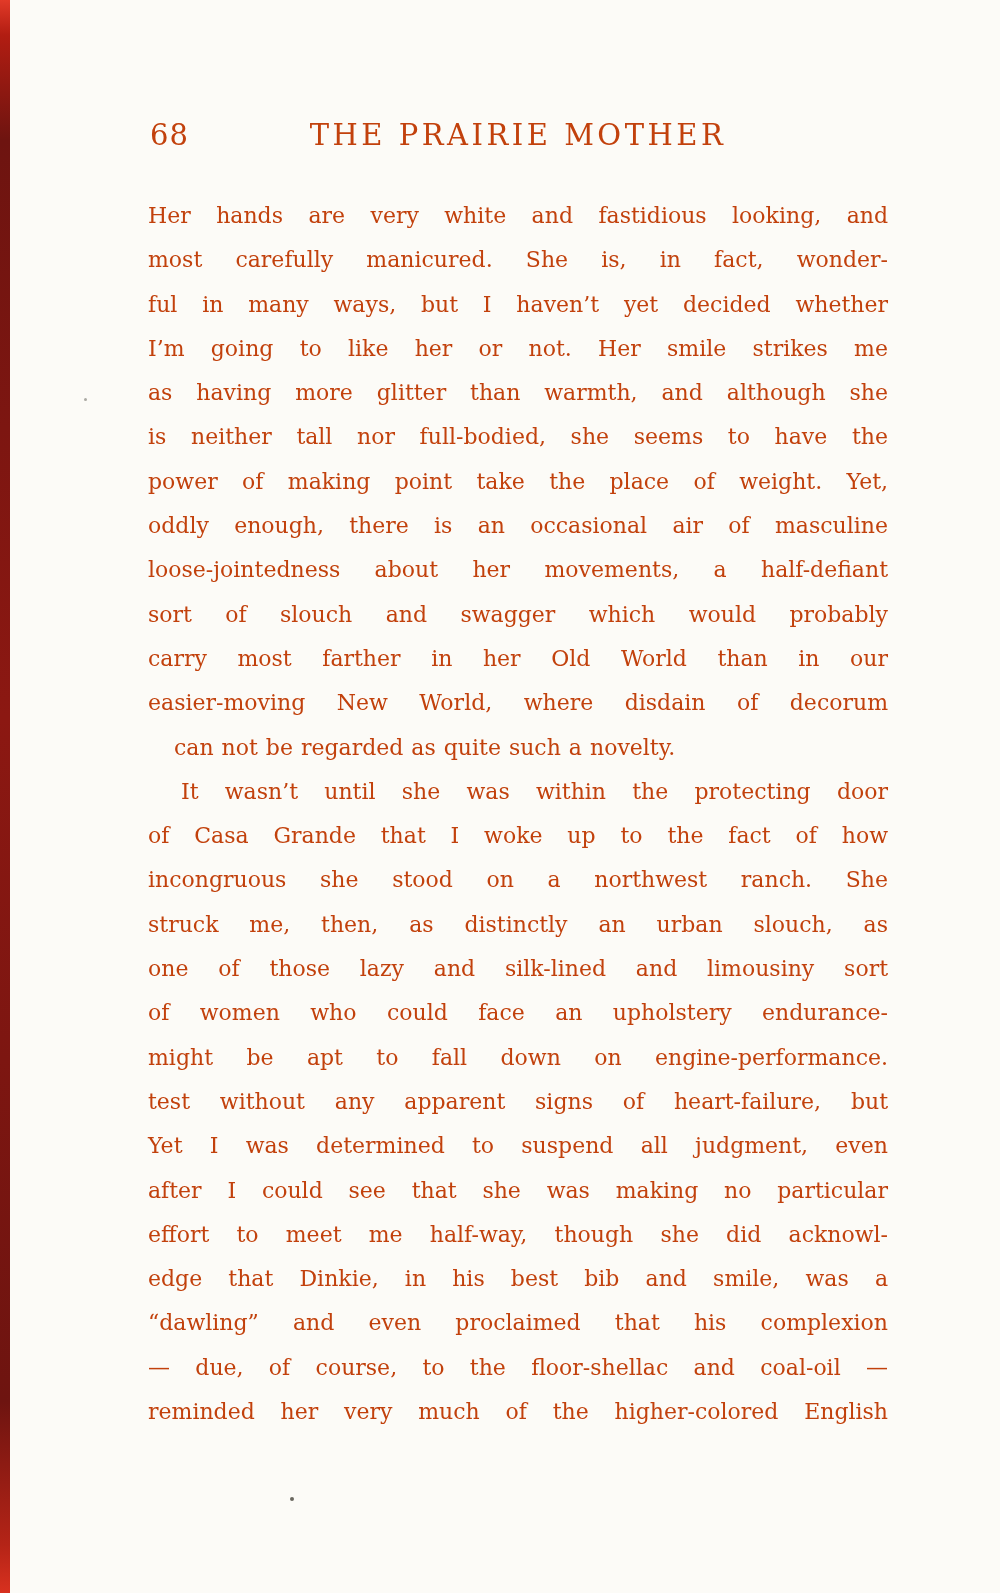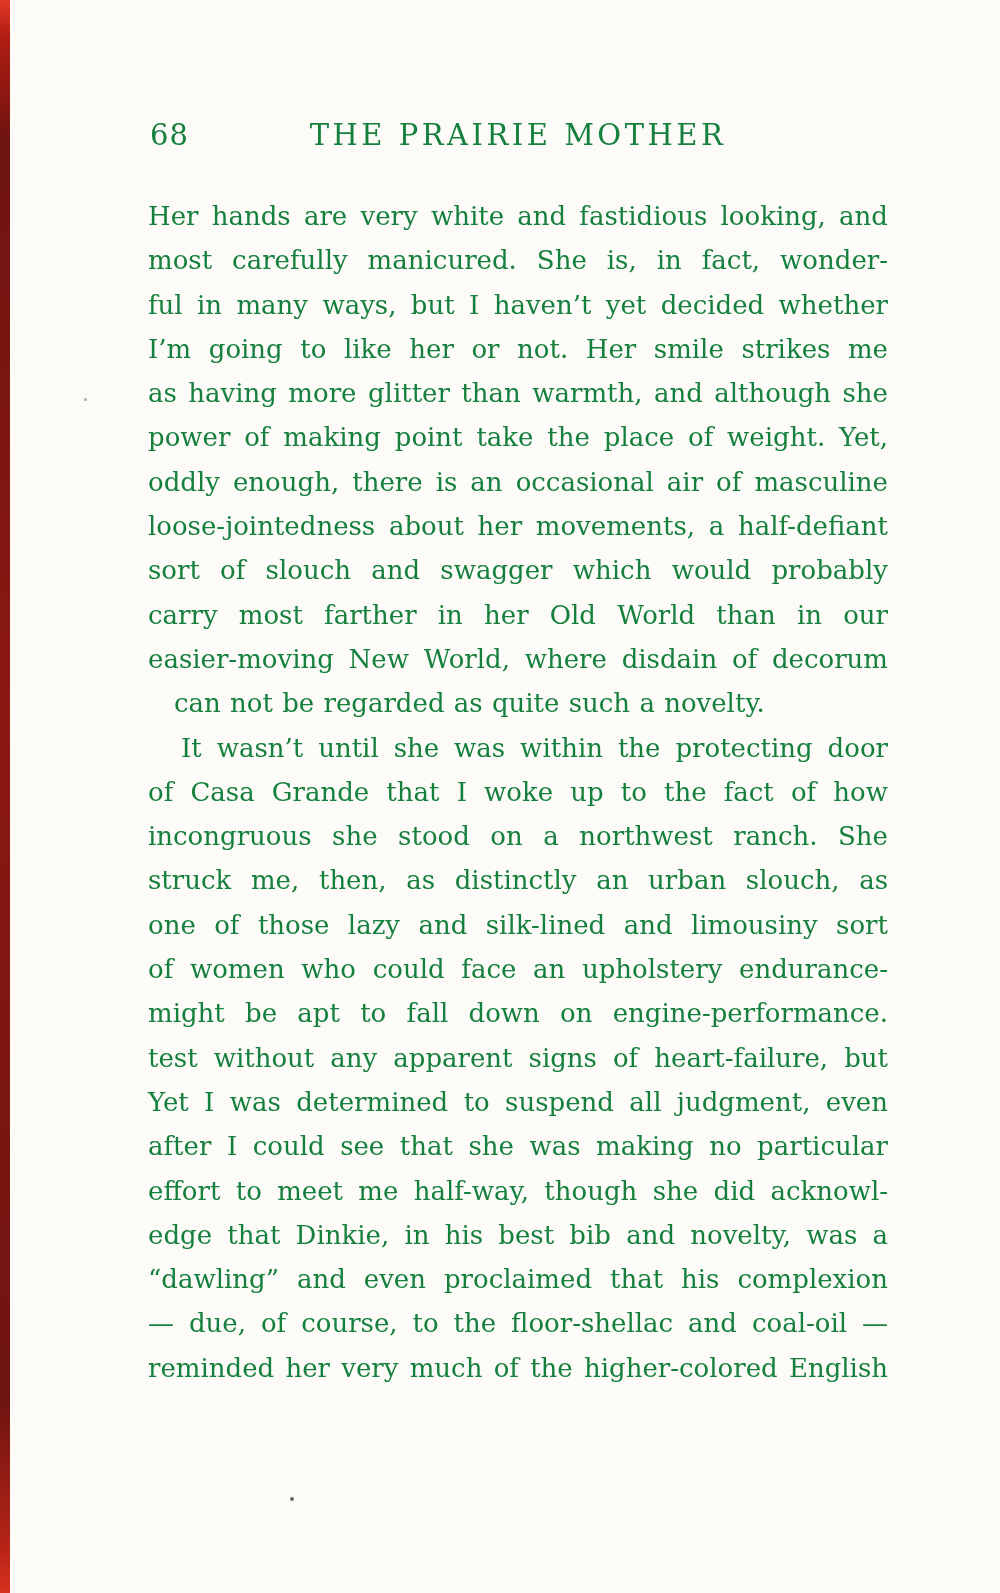--- a/index.html
+++ b/index.html
@@ -9,21 +9,21 @@
     height: 1593px;
     overflow: hidden;
     background: #f4f3ef;
   }
   .page {
     position: relative;
     width: 1000px;
     height: 1593px;
     background: #fcfbf7;
     font-family: "DejaVu Serif", "Liberation Serif", serif;
-    color: #15803d;
+    color: #c2410c;
   }
   .edge-strip {
     position: absolute;
     left: 0;
     top: 0;
     width: 10px;
     height: 100%;
     background: linear-gradient(180deg,
       #e23a28 0px, #b21d12 35px,
       #6e1410 140px, #8c1812 45%,
@@ -50,21 +50,21 @@
     position: absolute;
     left: 50%;
     top: 0;
     transform: translateX(-50%);
     letter-spacing: 3.5px;
     white-space: nowrap;
     text-align: right;
   }
   .text-block {
     margin-top: 34px;
-    font-size: 26px;
+    font-size: 22px;
     line-height: 44.3px;
     word-spacing: 1px;
   }
   .line {
     text-align: justify;
     text-align-last: justify;
     white-space: normal;
   }
   .line.ragged {
     text-align-last: left;
@@ -93,41 +93,42 @@
       <span class="running-title">THE PRAIRIE MOTHER</span>
     </header>
 
     <main class="text-block">
         <div class="paragraph">
           <div class="line">Her hands are very white and fastidious looking, and</div>
           <div class="line">most carefully manicured.  She is, in fact, wonder-</div>
           <div class="line">ful in many ways, but I haven’t yet decided whether</div>
           <div class="line">I’m going to like her or not.  Her smile strikes me</div>
           <div class="line">as having more glitter than warmth, and although she</div>
+          <div class="line">is neither tall nor full-bodied, she seems to have the</div>
           <div class="line">power of making point take the place of weight.  Yet,</div>
           <div class="line">oddly enough, there is an occasional air of masculine</div>
           <div class="line">loose-jointedness about her movements, a half-defiant</div>
           <div class="line">sort of slouch and swagger which would probably</div>
           <div class="line">carry most farther in her Old World than in our</div>
           <div class="line">easier-moving New World, where disdain of decorum</div>
           <div class="line ragged">can not be regarded as quite such a novelty.</div>
         </div>
         <div class="paragraph indented">
           <div class="line">It wasn’t until she was within the protecting door</div>
           <div class="line">of Casa Grande that I woke up to the fact of how</div>
           <div class="line">incongruous she stood on a northwest ranch.  She</div>
           <div class="line">struck me, then, as distinctly an urban slouch, as</div>
           <div class="line">one of those lazy and silk-lined and limousiny sort</div>
           <div class="line">of women who could face an upholstery endurance-</div>
           <div class="line">might be apt to fall down on engine-performance.</div>
           <div class="line">test without any apparent signs of heart-failure, but</div>
           <div class="line">Yet I was determined to suspend all judgment, even</div>
           <div class="line">after I could see that she was making no particular</div>
           <div class="line">effort to meet me half-way, though she did acknowl-</div>
-          <div class="line">edge that Dinkie, in his best bib and novelty, was a</div>
+          <div class="line">edge that Dinkie, in his best bib and smile, was a</div>
           <div class="line">“dawling” and even proclaimed that his complexion</div>
           <div class="line">— due, of course, to the floor-shellac and coal-oil —</div>
           <div class="line">reminded her very much of the higher-colored English</div>
         </div>
       </main>
   </div>
 
   <span class="speck speck-1"></span>
   <span class="speck speck-2"></span>
 </div>

